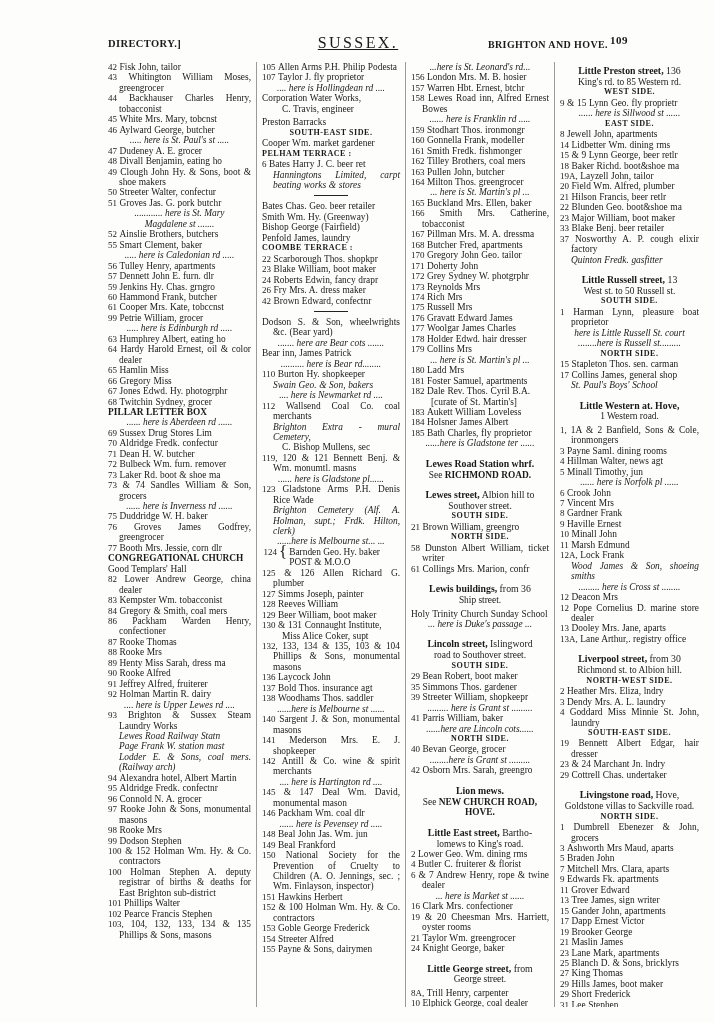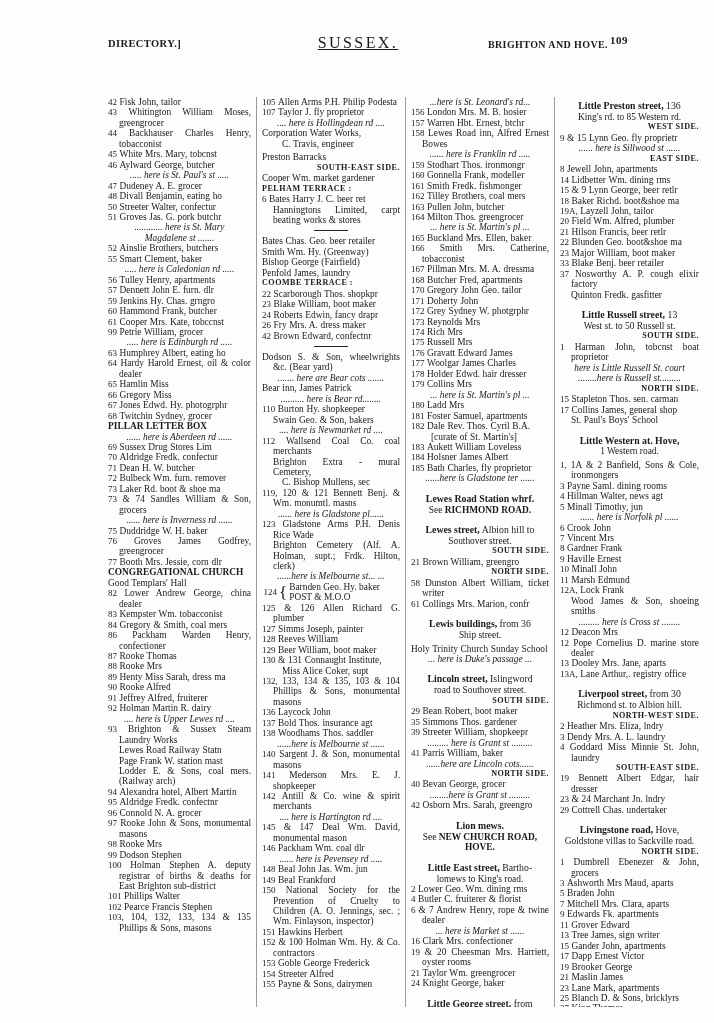--- a/index.html
+++ b/index.html
@@ -36,53 +36,52 @@
     position:absolute;left:108px;top:62px;
     width:596px;height:945px;
     display:flex;
   }
   .col{
     width:149px;
     box-sizing:border-box;
     padding-right:5px;
     border-right:1px solid #9a9a9a;
     overflow:hidden;
-    margin-top:35px;
   }
   .col:last-child{border-right:none;}
   .col.c2,.col.c3,.col.c4{padding-left:5px;}
 
   
   .e{
     font-size:9.4px;
     line-height:10.45px;
     margin:0;
     padding:0;
     white-space:normal;
     text-align:justify;
     text-align-last:left;
     word-spacing:.3px;
   }
   .e .n{font-size:9px;}
   
   .e.hang{padding-left:11px;text-indent:-11px;}
-  .e.ind{padding-left:11px;text-indent:0;}
+  .e.ind{padding-left:11px;text-indent:0;font-style:italic;}
   .e.ind2{padding-left:20px;text-indent:0;}
 
   
   .here{
     font-size:9.4px;line-height:10.45px;
     font-style:italic;text-align:center;
   }
 
   
   .side{
     font-size:8.1px;line-height:10.45px;
     font-variant:small-caps;font-weight:700;
-    text-align:right;letter-spacing:.5px;
+    text-align:center;letter-spacing:.5px;
   }
   .side.lft{text-align:left;}
   
   .sc{font-variant:small-caps;}
   .scb{font-variant:small-caps;font-weight:700;}
 
   
   .street{
     font-size:9.8px;line-height:10.9px;
     font-weight:700;text-align:center;margin-top:4px;
@@ -93,21 +92,21 @@
   }
   .seealso{
     font-size:9.4px;line-height:10.45px;text-align:center;
   }
   .gap{height:6px;}
   .gap-s{height:3px;}
   .rule{
     width:34px;height:0;border-top:1.4px solid #222;
     margin:5px auto 5px auto;
   }
-  .brace-row{display:flex;align-items:center;gap:2px;}
+  .brace-row{display:flex;align-items:flex-start;gap:2px;}
   .brace-num{font-size:9px;width:15px;flex:0 0 15px;text-align:right;}
   .brace-gl{font-size:17px;line-height:9px;flex:0 0 5px;}
   .brace-items{flex:1;}
   .brace-items div{font-size:9.4px;line-height:10.45px;}
 </style>
 </head>
 <body>
 
 <div class="page">
 
@@ -121,20 +120,21 @@
   <div class="cols">
     <div class="col c1" id="col-0">
         <div class="e hang"><span class="n">42 </span><span>Fisk John, tailor</span></div>
         <div class="e hang"><span class="n">43 </span><span>Whitington William Moses, greengrocer</span></div>
         <div class="e hang"><span class="n">44 </span><span>Backhauser Charles Henry, tobacconist</span></div>
         <div class="e hang"><span class="n">45 </span><span>White Mrs. Mary, tobcnst</span></div>
         <div class="e hang"><span class="n">46 </span><span>Aylward George, butcher</span></div>
         <div class="here">..... here is St. Paul's st .....</div>
         <div class="e hang"><span class="n">47 </span><span>Dudeney A. E. grocer</span></div>
         <div class="e hang"><span class="n">48 </span><span>Divall Benjamin, eating ho</span></div>
+        <div class="e hang"><span class="n">49 </span><span>Clough John Hy. &amp; Sons, boot &amp; shoe makers</span></div>
         <div class="e hang"><span class="n">50 </span><span>Streeter Walter, confectur</span></div>
         <div class="e hang"><span class="n">51 </span><span>Groves Jas. G. pork butchr</span></div>
         <div class="here">............ here is St. Mary</div>
         <div class="here">Magdalene st .......</div>
         <div class="e hang"><span class="n">52 </span><span>Ainslie Brothers, butchers</span></div>
         <div class="e hang"><span class="n">55 </span><span>Smart Clement, baker</span></div>
         <div class="here">..... here is Caledonian rd .....</div>
         <div class="e hang"><span class="n">56 </span><span>Tulley Henry, apartments</span></div>
         <div class="e hang"><span class="n">57 </span><span>Dennett John E. furn. dlr</span></div>
         <div class="e hang"><span class="n">59 </span><span>Jenkins Hy. Chas. grngro</span></div>
@@ -176,20 +176,21 @@
         <div class="e hang"><span class="n">93 </span><span>Brighton &amp; Sussex Steam Laundry Works</span></div>
         <div class="e ind">Lewes Road Railway Statn</div>
         <div class="e ind">Page Frank W. station mast</div>
         <div class="e ind">Lodder E. &amp; Sons, coal mers. (Railway arch)</div>
         <div class="e hang"><span class="n">94 </span><span>Alexandra hotel, Albert Martin</span></div>
         <div class="e hang"><span class="n">95 </span><span>Aldridge Fredk. confectnr</span></div>
         <div class="e hang"><span class="n">96 </span><span>Connold N. A. grocer</span></div>
         <div class="e hang"><span class="n">97 </span><span>Rooke John &amp; Sons, monumental masons</span></div>
         <div class="e hang"><span class="n">98 </span><span>Rooke Mrs</span></div>
         <div class="e hang"><span class="n">99 </span><span>Dodson Stephen</span></div>
+        <div class="e hang"><span class="n">100 </span><span>&amp; 152  Holman Wm. Hy. &amp; Co. contractors</span></div>
         <div class="e hang"><span class="n">100 </span><span>Holman Stephen A. deputy registrar of births &amp; deaths for East Brighton sub-district</span></div>
         <div class="e hang"><span class="n">101 </span><span>Phillips Walter</span></div>
         <div class="e hang"><span class="n">102 </span><span>Pearce Francis Stephen</span></div>
         <div class="e hang"><span class="n">103, </span><span>104, 132, 133, 134 &amp; 135 Phillips &amp; Sons, masons</span></div>
       </div>
     <div class="col c2" id="col-1">
         <div class="e hang"><span class="n">105 </span><span>Allen Arms  P.H.  Philip Podesta</span></div>
         <div class="e hang"><span class="n">107 </span><span>Taylor J. fly proprietor</span></div>
         <div class="here">.... here is Hollingdean rd ....</div>
         <div class="e hang">Corporation Water Works,</div>
@@ -368,21 +369,21 @@
         <div class="e hang"><span class="n">21 </span><span>Hilson Francis, beer retlr</span></div>
         <div class="e hang"><span class="n">22 </span><span>Blunden Geo. boot&amp;shoe ma</span></div>
         <div class="e hang"><span class="n">23 </span><span>Major William, boot maker</span></div>
         <div class="e hang"><span class="n">33 </span><span>Blake Benj. beer retailer</span></div>
         <div class="e hang"><span class="n">37 </span><span>Nosworthy A. P. cough elixir factory</span></div>
         <div class="e ind">Quinton Fredk. gasfitter</div>
         <div class="gap"></div>
         <div class="street"><span>Little Russell street,</span><span class="tail"> 13</span></div>
         <div class="streetsub">West st. to 50 Russell st.</div>
         <div class="side">SOUTH SIDE.</div>
-        <div class="e hang"><span class="n">1 </span><span>Harman John, tobcnst boat proprietor</span></div>
+        <div class="e hang"><span class="n">1 </span><span>Harman Lynn, pleasure boat proprietor</span></div>
         <div class="here">here is Little Russell St. court</div>
         <div class="here">........here is Russell st.........</div>
         <div class="side">NORTH SIDE.</div>
         <div class="e hang"><span class="n">15 </span><span>Stapleton Thos. sen. carman</span></div>
         <div class="e hang"><span class="n">17 </span><span>Collins James, general shop</span></div>
         <div class="e ind">St. Paul's Boys' School</div>
         <div class="gap"></div>
         <div class="street"><span>Little  Western at. Hove,</span></div>
         <div class="streetsub">1 Western road.</div>
         <div class="gap-s"></div>

